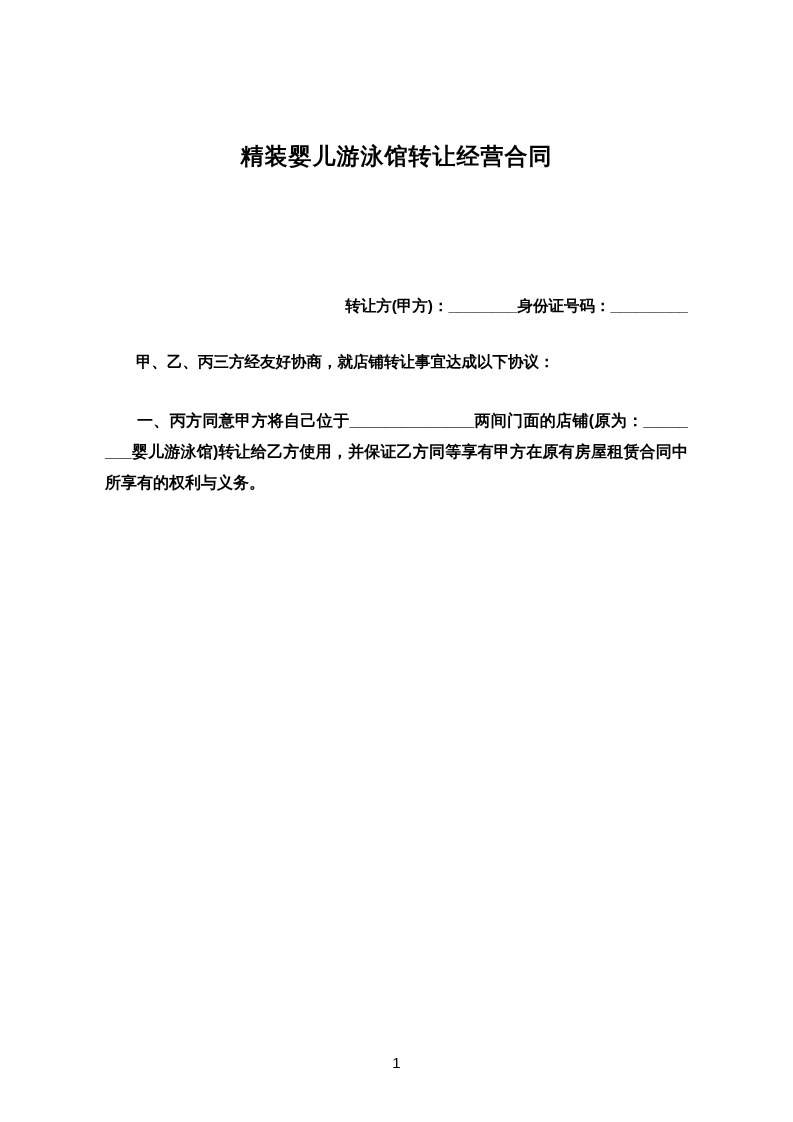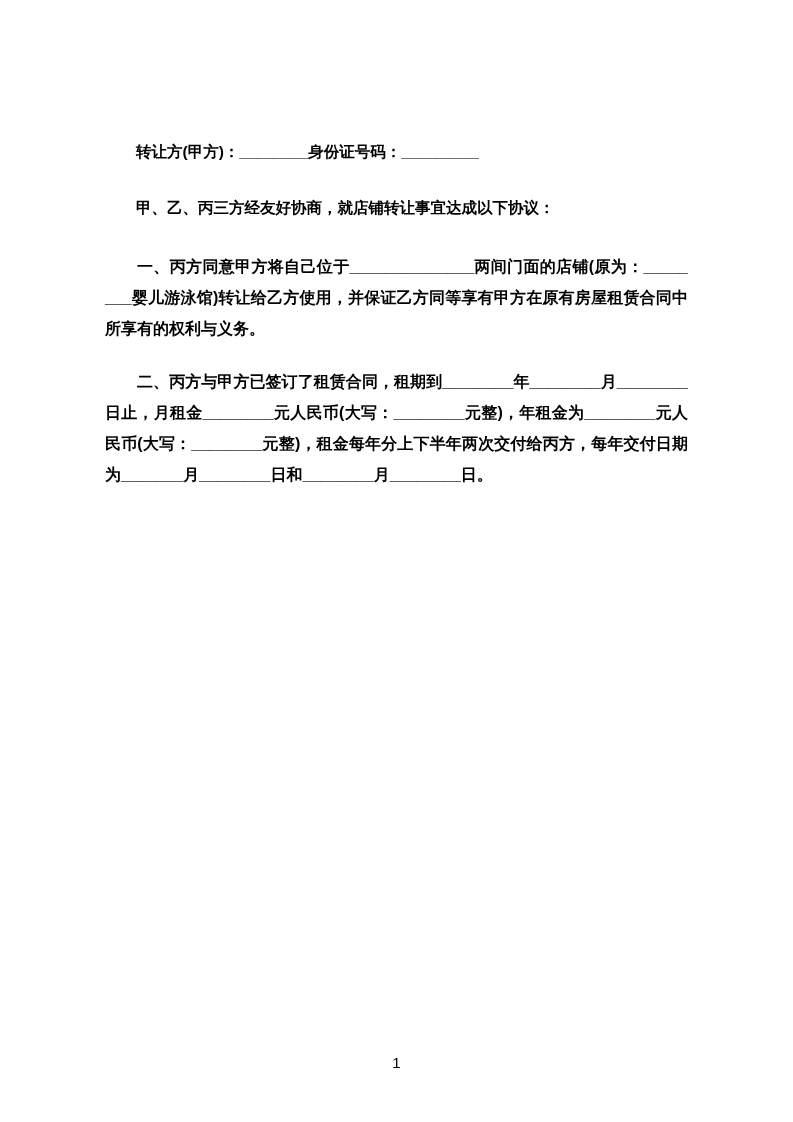--- a/index.html
+++ b/index.html
@@ -31,20 +31,21 @@
       letter-spacing: 1px;
       line-height: 28px;
     }
     .party-line {
       margin: 0 0 37px 0;
       font-size: 15.5px;
       font-weight: bold;
       line-height: 19px;
       text-indent: 2em;
       white-space: nowrap;
+      text-align: right;
     }
     .intro {
       margin: 15px 0 33px 0;
       font-size: 15.5px;
       font-weight: bold;
       line-height: 20px;
       text-indent: 2em;
     }
     .clause {
       margin: 0 0 22px 0;
@@ -64,28 +65,28 @@
       font-size: 15px;
       font-weight: normal;
       line-height: 18px;
     }
   </style>
 </head>
 <body>
 
 <div class="page">
 
+  <h1 class="title">精装婴儿游泳馆转让经营合同</h1>
 
   <p class="party-line">转让方(甲方)：________身份证号码：_________</p>
 
 
 
   <p class="intro">甲、乙、丙三方经友好协商，就店铺转让事宜达成以下协议：</p>
 
   <p class="clause">一、丙方同意甲方将自己位于______________两间门面的店铺(原为：________婴儿游泳馆)转让给乙方使用，并保证乙方同等享有甲方在原有房屋租赁合同中所享有的权利与义务。</p>
 
-  <p class="clause">二、丙方与甲方已签订了租赁合同，租期到________年________月________日止，月租金________元人民币(大写：________元整)，年租金为________元人民币(大写：________元整)，租金每年分上下半年两次交付给丙方，每年交付日期为_______月________日和________月________日。</p>
 
 
 
   <div class="page-number">1</div>
 
 </div>
 
 </body></html>

